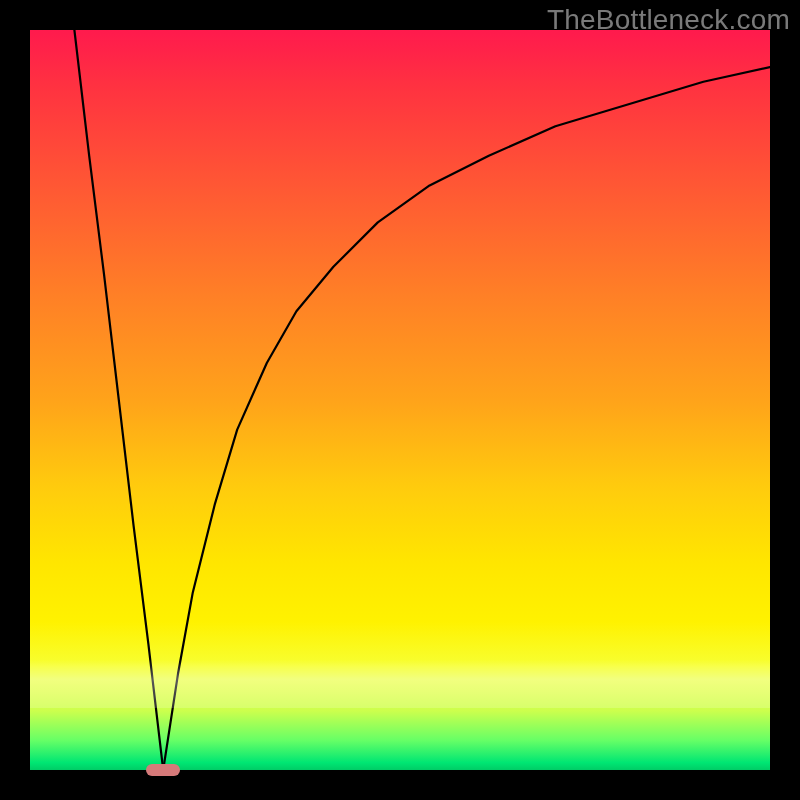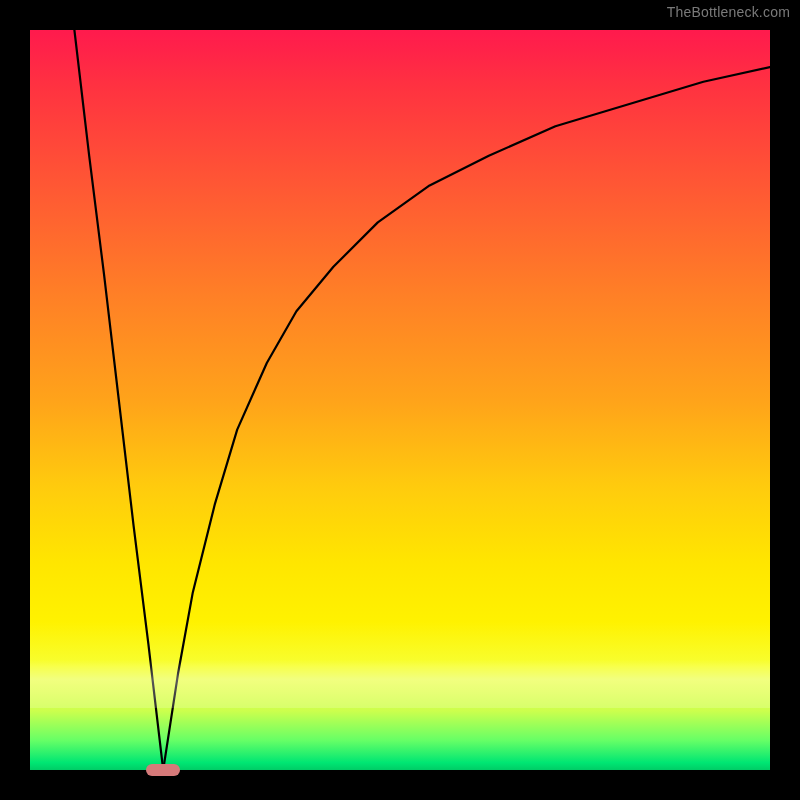--- a/index.html
+++ b/index.html
@@ -65,21 +65,21 @@
     border-radius: 6px;
     background: #d67a7a;
     transform: translate(-50%, -50%);
     pointer-events: none;
   }
   .watermark {
     position: absolute;
     top: 4px;
     right: 10px;
     color: #7a7a7a;
-    font-size: 14px;
+    font-size: 28px;
     font-weight: 500;
     letter-spacing: 0.2px;
   }
 </style>
 </head>
 <body>
 
 <div class="frame">
   <div class="watermark">TheBottleneck.com</div>
   <div class="plot-area">

